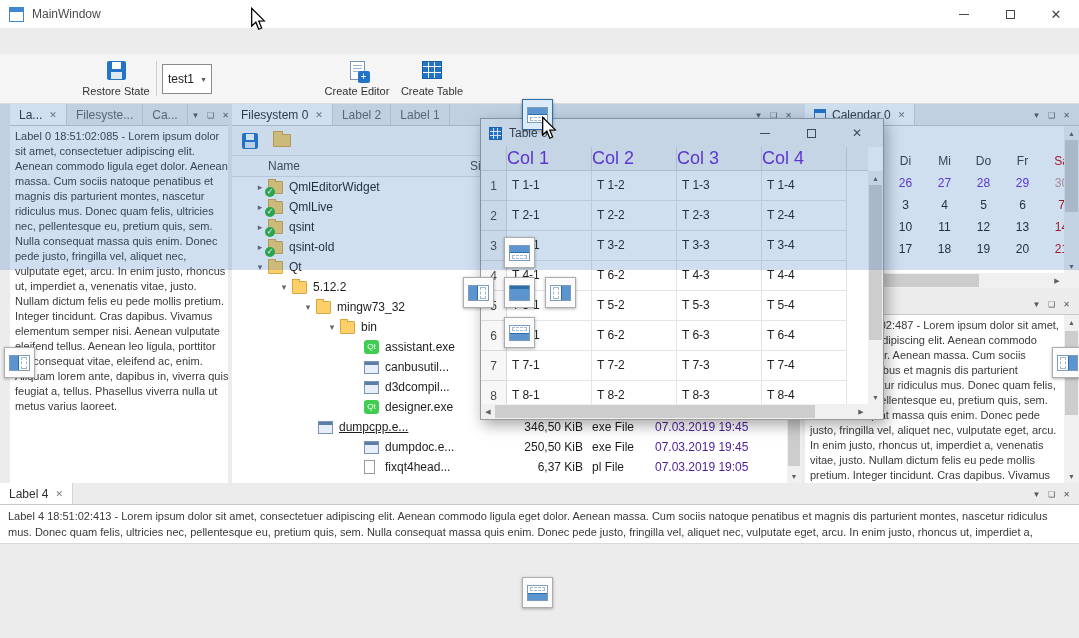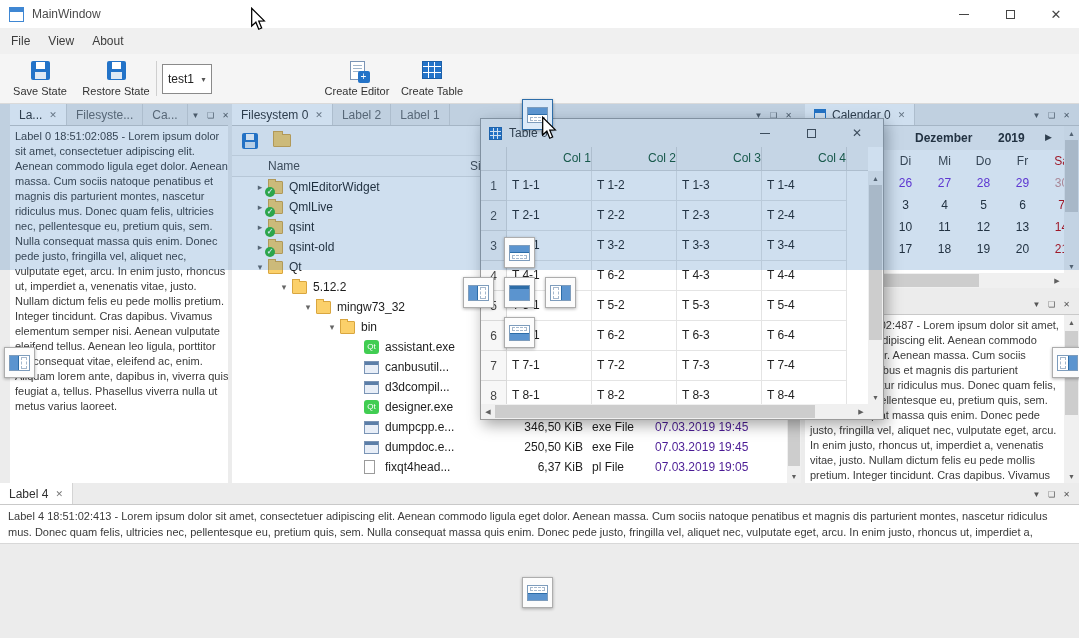--- a/index.html
+++ b/index.html
@@ -140,21 +140,21 @@
   .fw-titlebar{position:absolute;left:0;top:0;right:0;height:28px;display:flex;align-items:center}
   .fw-icon{width:13px;height:13px;margin-left:8px;background-color:#2373c8;border:1px solid #1b5fa8;flex:none;
     background-image:linear-gradient(90deg,transparent 0 3px,#fff 3px 4px,transparent 4px 7px,#fff 7px 8px,transparent 8px),
                      linear-gradient(0deg,transparent 0 3px,#fff 3px 4px,transparent 4px 7px,#fff 7px 8px,transparent 8px)}
   .fw-title{margin-left:7px;font-size:12px;color:#333}
   .fw-btn{position:absolute;top:3px;width:40px;height:22px;display:flex;align-items:center;justify-content:center;color:#454545;font-size:12px}
   .fw-btn.min{right:98px}.fw-btn.max{right:52px}.fw-btn.close{right:6px}
   .fw-table{position:absolute;left:0;top:28px;right:0;bottom:0;background:#fff}
   .t-hrow{position:absolute;left:0;top:0;right:15px;height:24px;display:flex;background:#f3f3f3;border-bottom:1px solid #d5d5d5}
   .t-corner{width:26px;flex:none;border-right:1px solid #d5d5d5}
-  .t-colh{width:85px;flex:none;border-right:1px solid #d5d5d5;text-align:right;line-height:23px;font-size:12px;color:#14532d}
+  .t-colh{width:85px;flex:none;border-right:1px solid #d5d5d5;text-align:left;line-height:23px;font-size:18px;color:#6d28d9}
   .t-body{position:absolute;left:0;top:24px;right:15px;bottom:15px;overflow:hidden}
   .t-row{display:flex;height:30px}
   .t-rowh{width:26px;flex:none;background:#f7f7f7;border-right:1px solid #d9d9d9;border-bottom:1px solid #d9d9d9;text-align:center;line-height:30px;font-size:12px;color:#444}
   .t-cell{width:85px;flex:none;background:#fff;border-right:1px solid #e4e4e4;border-bottom:1px solid #e4e4e4;line-height:29px;padding-left:5px;font-size:12px;color:#222}
   #fw-vscroll{right:0;top:24px;bottom:15px;width:15px}
   #fw-vscroll .thumb{left:1px;right:1px;top:14px;bottom:64px}
   #fw-vscroll .sbtn{left:0;right:0;height:14px}
   #fw-vscroll .arr-u{top:0}#fw-vscroll .arr-d{bottom:0}
   #fw-hscroll{left:0;right:15px;bottom:0;height:15px}
   #fw-hscroll .thumb{top:1px;bottom:1px;left:14px;width:320px}
@@ -205,31 +205,22 @@
         <span class="glyph-min"></span>
       </div>
     <div class="caption-btn max">
         <span class="glyph-max"></span>
       </div>
     <div class="caption-btn close">
         <span>✕</span>
       </div>
   </div>
 
-  <div class="menubar">
-      <div class="menu-item">File</div>
-      <div class="menu-item">View</div>
-      <div class="menu-item">About</div>
-    </div>
 
   <div class="toolbar">
-    <div class="tb-btn" style="left:4px;width:72px">
-      <span class="floppy"></span>
-      <span class="tb-label">Save State</span>
-    </div>
     <div class="tb-btn" style="left:78px;width:76px">
       <span class="floppy"></span>
       <span class="tb-label">Restore State</span>
     </div>
     <div class="tb-sep"></div>
     <div class="combo">
       <span class="combo-text">test1</span>
       <span class="combo-arrow">▾</span>
     </div>
     <div class="tb-btn" style="left:318px;width:78px">
@@ -350,21 +341,21 @@
         <div class="tree-row" style="padding-left: 118px;">
           <span class="tree-arrow"></span>
           <span class="ficon appexe"></span>
           <span class="tree-name">d3dcompil...</span>
         </div>
         <div class="tree-row" style="padding-left: 118px;">
           <span class="tree-arrow"></span>
           <span class="ficon qtexe"></span>
           <span class="tree-name">designer.exe</span>
         </div>
-        <div class="tree-row" style="padding-left: 118px;">
+        <div class="tree-row" style="padding-left: 72px; text-decoration: underline;">
           <span class="tree-arrow"></span>
           <span class="ficon appexe"></span>
           <span class="tree-name">dumpcpp.e...</span>
           <span class="tree-size">346,50 KiB</span>
           <span class="tree-type">exe File</span>
           <span class="tree-date">07.03.2019 19:45</span>
         </div>
         <div class="tree-row" style="padding-left: 118px;">
           <span class="tree-arrow"></span>
           <span class="ficon appexe"></span>
@@ -396,26 +387,20 @@
         <span class="cal-icon"></span>
         <span>Calendar 0</span>
         <span class="tab-x">✕</span>
       </div>
     </div>
     <div class="dock-controls">
         <span class="dock-ctl">▼</span>
         <span class="dock-ctl">❏</span>
         <span class="dock-ctl">✕</span>
       </div>
-    <div class="cal-nav">
-      <span class="nav-arrow arr-l" style="left:6px"></span>
-      <span class="cal-month">Dezember</span>
-      <span class="cal-year">2019</span>
-      <span class="nav-arrow arr-r" style="left:240px"></span>
-    </div>
     <div class="cal-dows"><div class="cal-cell dow">Mo</div><div class="cal-cell dow">Di</div><div class="cal-cell dow">Mi</div><div class="cal-cell dow">Do</div><div class="cal-cell dow">Fr</div><div class="cal-cell dow red">Sa</div></div>
     <div class="cal-grid">
         <div class="cal-row"><div class="cal-cell muted">25</div><div class="cal-cell muted">26</div><div class="cal-cell muted">27</div><div class="cal-cell muted">28</div><div class="cal-cell muted">29</div><div class="cal-cell muted red">30</div></div>
         <div class="cal-row"><div class="cal-cell">2</div><div class="cal-cell">3</div><div class="cal-cell">4</div><div class="cal-cell">5</div><div class="cal-cell">6</div><div class="cal-cell red">7</div></div>
         <div class="cal-row"><div class="cal-cell">9</div><div class="cal-cell">10</div><div class="cal-cell">11</div><div class="cal-cell">12</div><div class="cal-cell">13</div><div class="cal-cell red">14</div></div>
         <div class="cal-row"><div class="cal-cell">16</div><div class="cal-cell">17</div><div class="cal-cell">18</div><div class="cal-cell">19</div><div class="cal-cell">20</div><div class="cal-cell red">21</div></div>
       </div>
     <div class="sb" id="cal-vscroll">
       <div class="sbtn arr-u"></div>
       <div class="thumb"></div>

